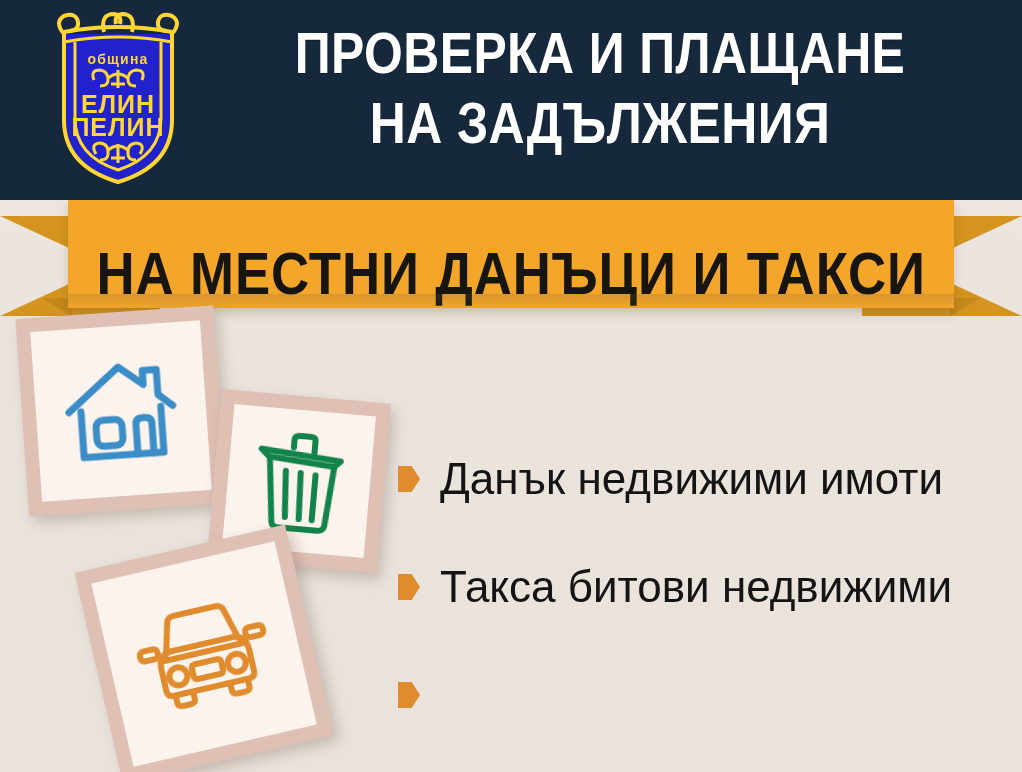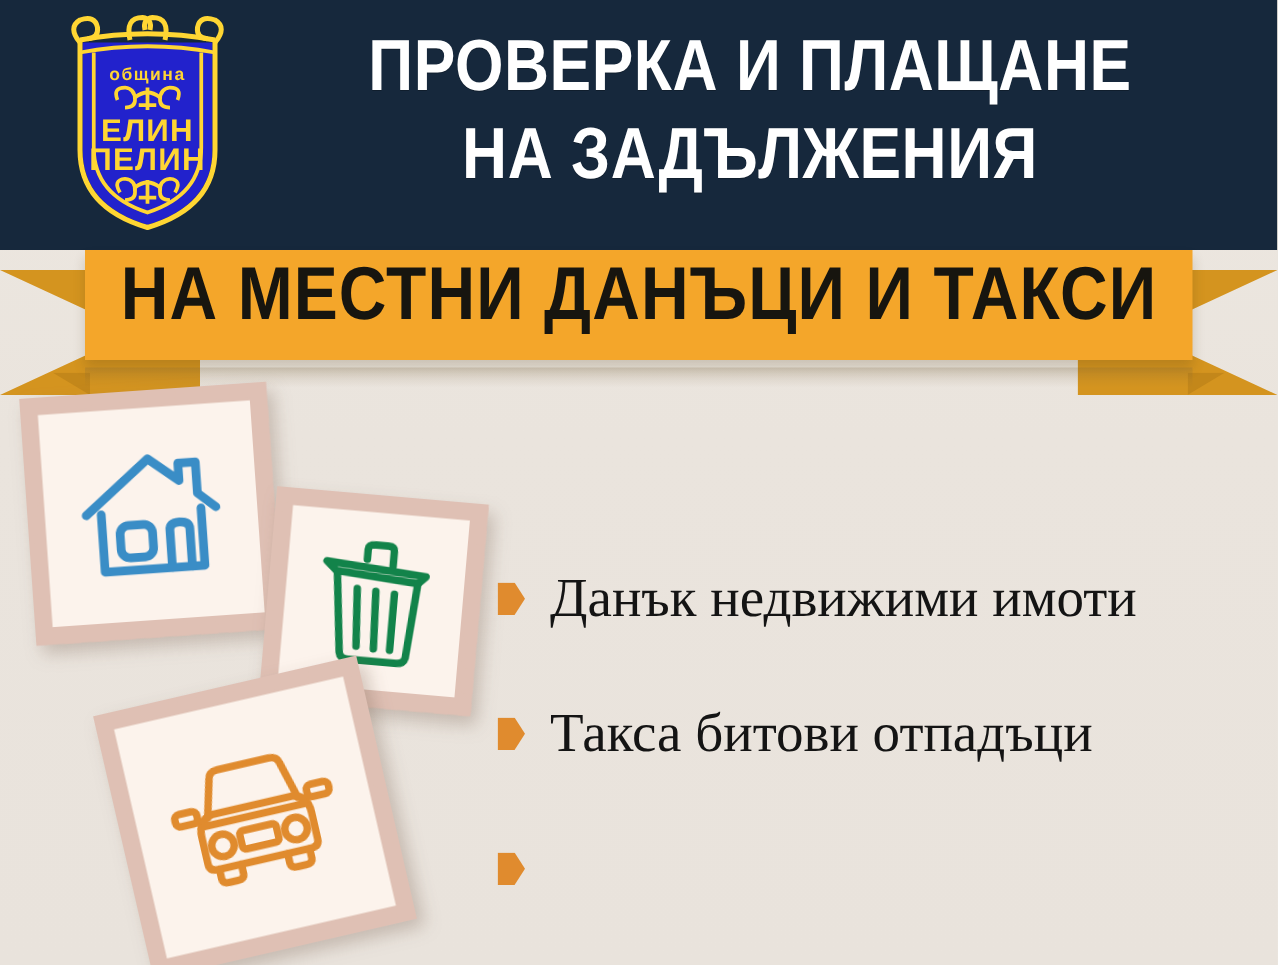--- a/index.html
+++ b/index.html
@@ -76,25 +76,25 @@
     position:absolute;
     top:100px;
     width:30px; height:18px;
     background:#C3871A;
   }
   .ribbon-shadow-l { left:42px; clip-path:polygon(0 0,30px 0,30px 18px,0 0); }
   .ribbon-shadow-r { right:42px; clip-path:polygon(0 0,30px 0,30px 0,0 18px); }
   .ribbon-main {
     position:absolute;
     left:68px; top:2px;
-    width:886px; height:88px;
+    width:886px; height:108px;
     background:#F4A62A;
     box-shadow:0 6px 9px rgba(80,60,20,.20);
     display:flex;
-    align-items:flex-start;
+    align-items:flex-end;
     justify-content:center;
   }
   .ribbon-text {
     color:#17150F;
     font-family:"Liberation Sans", sans-serif;
     font-weight:bold;
     font-size:60px;
     letter-spacing:1px;
     transform:scaleX(0.88);
     white-space:nowrap;
@@ -158,21 +158,21 @@
     height:108px;
   }
   .bullet-marker {
     width:22px; height:26px;
     background:#E08B2E;
     clip-path:polygon(0 0, 62% 0, 100% 50%, 62% 100%, 0 100%);
     flex:0 0 auto;
     margin-right:20px;
   }
   .bullet-label {
-    font-family:Liberation Serif, serif;
+    font-family:Liberation Sans, sans-serif;
     font-size:44px;
     color:#141414;
     line-height:1.05;
     white-space:nowrap;
   }
 </style>
 </head>
 <body>
 
 <div id="poster">
@@ -403,21 +403,21 @@
 
   <div class="bullet-list">
 
     <div class="bullet-row">
       <span class="bullet-marker"></span>
       <span class="bullet-label">Данък недвижими имоти</span>
     </div>
 
     <div class="bullet-row">
       <span class="bullet-marker"></span>
-      <span class="bullet-label">Такса битови отпадъци</span>
+      <span class="bullet-label">Такса битови недвижими</span>
     </div>
 
     <div class="bullet-row">
       <span class="bullet-marker"></span>
     </div>
 
   </div>
 
 </div>
 

